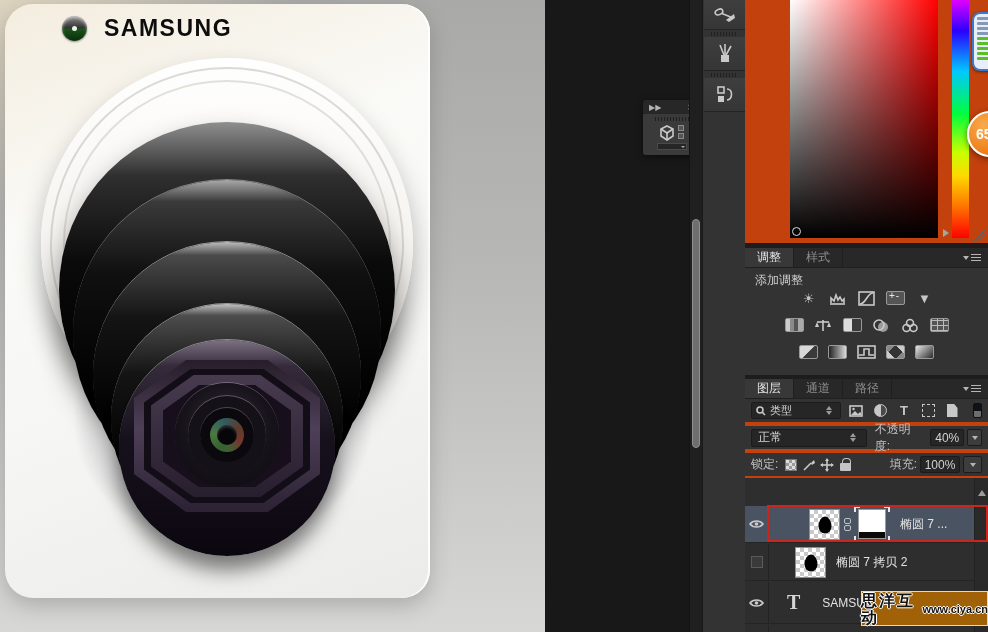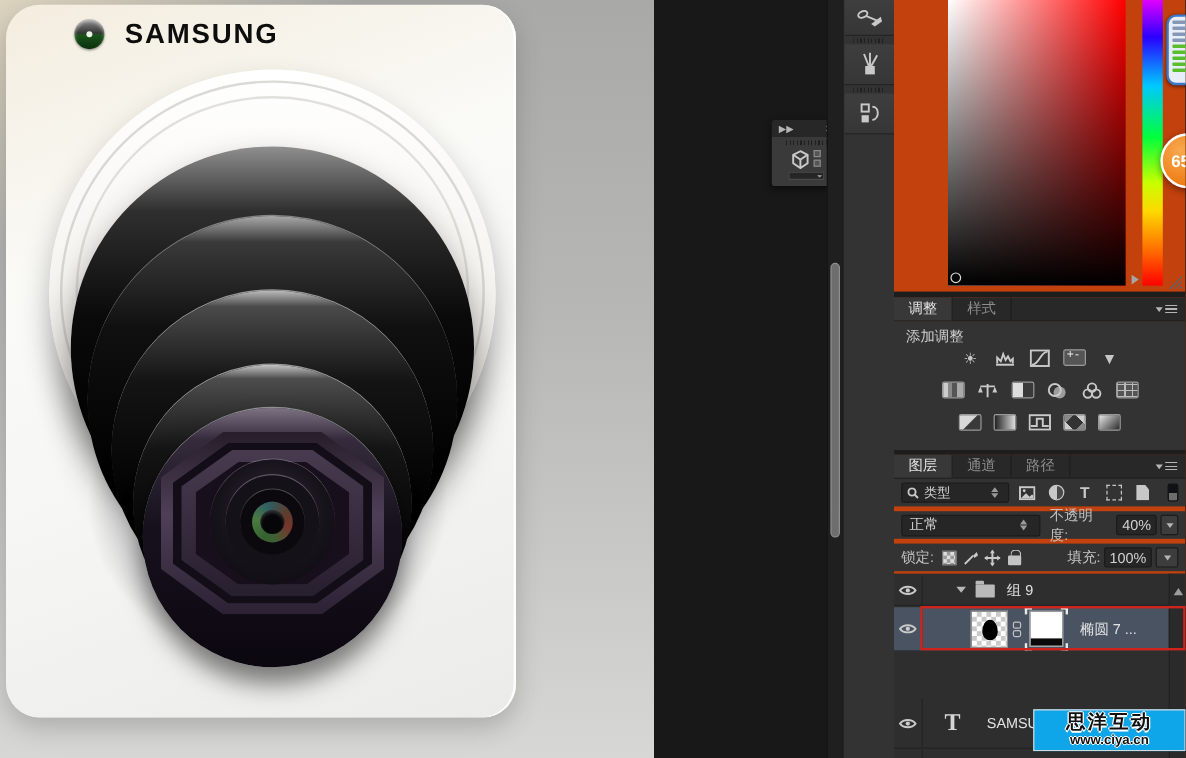--- a/index.html
+++ b/index.html
@@ -171,22 +171,22 @@
   .corner.bl { left:0; bottom:0; border-right:none; border-top:none; }
   .corner.br { right:0; bottom:0; border-left:none; border-top:none; }
   .chain { display:flex; flex-direction:column; gap:1px; align-items:center; width:10px; flex:none; }
   .chain i { width:7px; height:6px; border:1.5px solid #c2c2c2; border-radius:2px; }
   .t-glyph { font-family:"Liberation Serif", serif; font-weight:bold; font-size:20px; color:#d6d6d6; }
   #list-scroll { position:absolute; left:229px; top:0; width:14px; height:154px; background:#2a2a2a; border-left:1px solid #222; }
   #list-scroll .up-arrow { width:0; height:0; border:4px solid transparent; border-bottom:6px solid #9d9d9d; margin:8px auto 0; }
   #red-annot { position:absolute; left:767px; top:505px; width:221px; height:37px; border:2px solid #cf241b; z-index:40; pointer-events:none; }
 
   
-  #watermark { position:absolute; left:861px; top:591px; width:127px; height:35px; background:#0ea5e9; z-index:50;
-        display:flex; flex-direction:column; align-items:center; justify-content:center; box-shadow:0 0 0 1px #d9d9d9 inset; }
+  #watermark { position:absolute; left:861px; top:591px; width:127px; height:35px; background:#a16207; z-index:50;
+        display:flex; flex-direction:row; align-items:center; justify-content:center; box-shadow:0 0 0 1px #d9d9d9 inset; }
   #wm1 { font-size:16px; font-weight:bold; color:#111; letter-spacing:2px; line-height:17px;
         text-shadow:-1px 0 #fff,1px 0 #fff,0 -1px #fff,0 1px #fff; }
   #wm2 { font-size:11px; font-weight:bold; color:#111; line-height:12px;
         text-shadow:-1px 0 #fff,1px 0 #fff,0 -1px #fff,0 1px #fff; }
   #battery-badge { position:absolute; left:972px; top:12px; width:26px; height:59px; z-index:60;
         border:2px solid #3d78c8; border-radius:8px; background:#e8eef7; padding:3px 3px;
         display:flex; flex-direction:column; gap:2px; box-shadow:0 1px 3px rgba(0,0,0,.5); }
   #battery-badge .bar { height:3px; border-radius:1px; }
   .bar.slate { background:#8598b5; }
   .bar.green { background:#59bd2c; }
@@ -463,32 +463,20 @@
       <span style="margin-left:auto;font-size:12px;">填充:</span>
       <div class="well" style="width:40px;height:17px;margin-left:3px;justify-content:center;">
         <span style="font-size:12px;">100%</span>
       </div>
       <div class="drop-btn" style="margin-left:3px;">
           <i></i>
         </div>
     </div>
 
     <div id="layer-list">
-      <div class="lrow" style="top:2px;height:25px;">
-        <div class="eye-cell">
-          <svg class="glyph" width="15" height="10" viewBox="0 0 15 10">
-              <path d="M1 5 C4 1 11 1 14 5 C11 9 4 9 1 5 Z"></path>
-              <circle cx="7.5" cy="5" r="1.8" class="fill"></circle>
-            </svg>
-        </div>
-        <div style="width:28px;"></div>
-        <div class="tri-down"></div>
-        <div class="folder" style="margin-left:8px;"></div>
-        <span class="lname">组 9</span>
-      </div>
 
       <div class="lrow sel" style="top:28px;height:37px;">
         <div class="eye-cell">
           <svg class="glyph" width="15" height="10" viewBox="0 0 15 10">
               <path d="M1 5 C4 1 11 1 14 5 C11 9 4 9 1 5 Z"></path>
               <circle cx="7.5" cy="5" r="1.8" class="fill"></circle>
             </svg>
         </div>
         <div style="width:40px;"></div>
         <div class="thumb checker" style="width:31px;height:31px;">
@@ -501,20 +489,30 @@
         <div class="mask-wrap">
           <div class="corner tl"></div>
             <div class="corner tr"></div>
             <div class="corner bl"></div>
             <div class="corner br"></div>
           <div class="mask-thumb"></div>
         </div>
         <span class="lname">椭圆 7 ...</span>
       </div>
 
+      <div class="lrow" style="top:66px;height:37px;">
+        <div class="eye-cell">
+            <div class="vis-box"></div>
+          </div>
+        <div style="width:26px;"></div>
+        <div class="thumb checker" style="width:31px;height:31px;">
+          <div class="egg" style="width:13px;height:17px;"></div>
+        </div>
+        <span class="lname">椭圆 7 拷贝 2</span>
+      </div>
 
       <div class="lrow" style="top:104px;height:42px;">
         <div class="eye-cell">
           <svg class="glyph" width="15" height="10" viewBox="0 0 15 10">
               <path d="M1 5 C4 1 11 1 14 5 C11 9 4 9 1 5 Z"></path>
               <circle cx="7.5" cy="5" r="1.8" class="fill"></circle>
             </svg>
         </div>
         <div style="width:18px;"></div>
         <span class="t-glyph">T</span>

